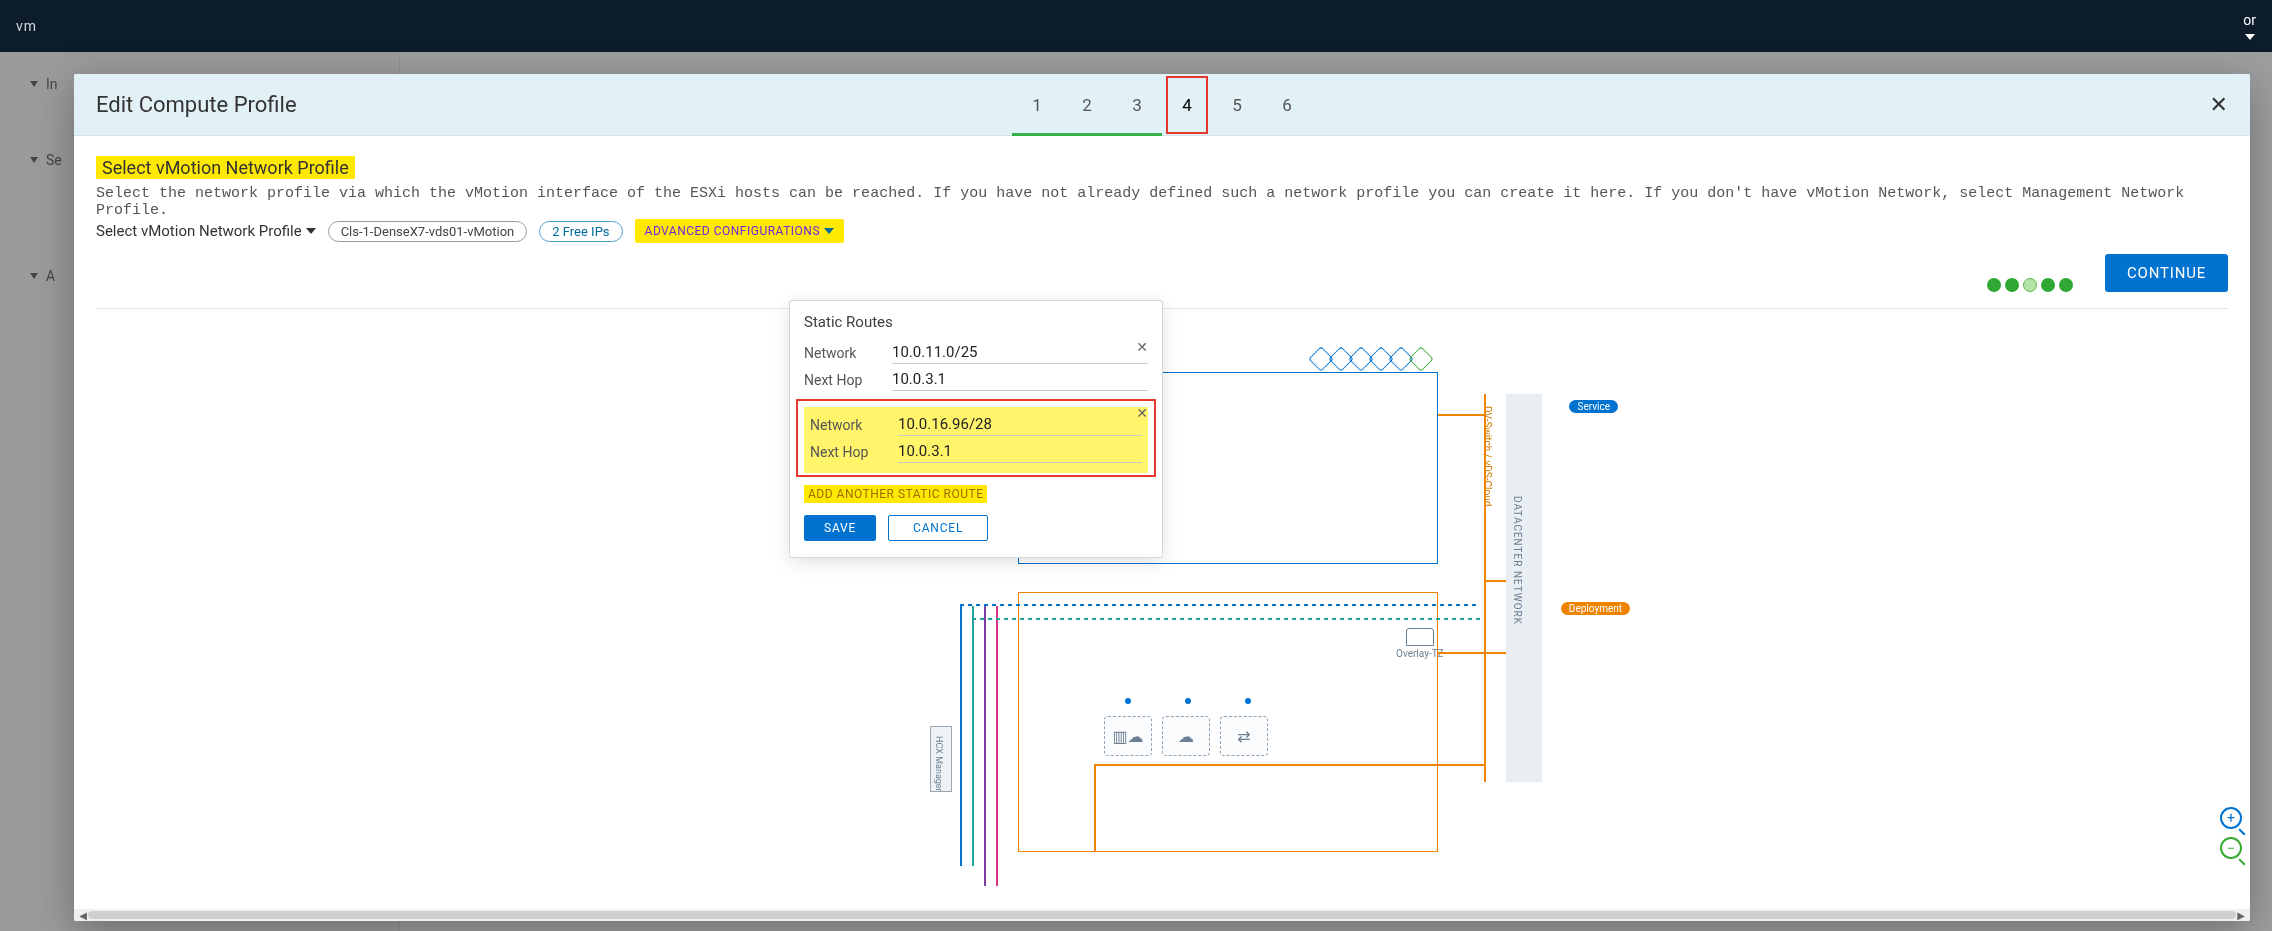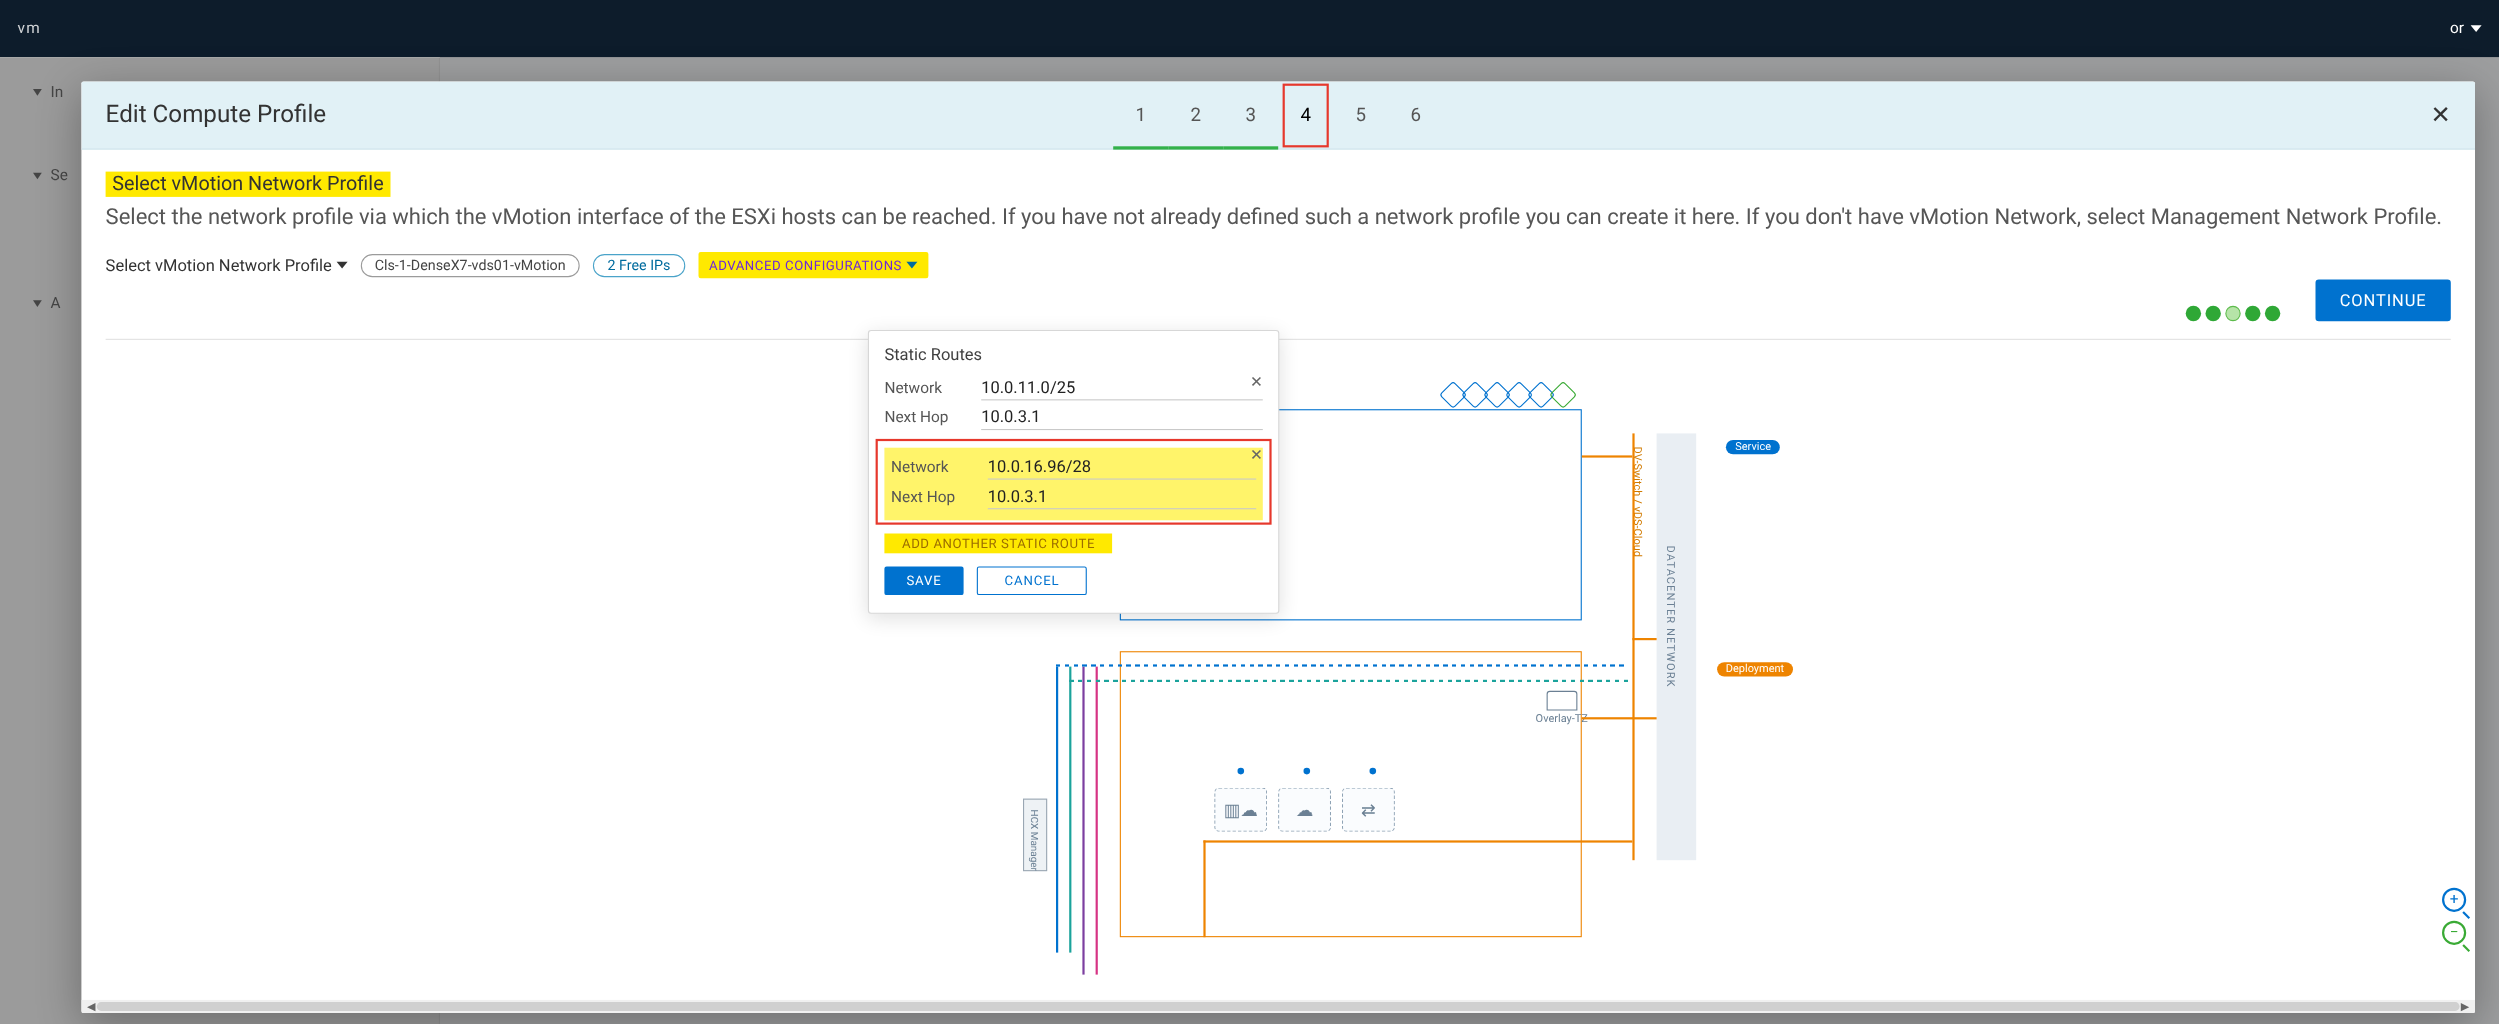--- a/index.html
+++ b/index.html
@@ -1,21 +1,21 @@
 <!DOCTYPE html>
 <html><head>
 <meta charset="utf-8">
 <style>
   * { box-sizing: border-box; margin: 0; padding: 0; font-family: -apple-system, BlinkMacSystemFont, "Segoe UI", Roboto, Arial, sans-serif; }
   html, body { width: 2272px; height: 931px; overflow: hidden; }
   body { background: #f5f6f7; position: relative; }
 
   .app-bar { height: 52px; background: #0d1c2b; display: flex; align-items: center; padding: 0 16px; color: #fff; }
   .vmware-logo { font-size: 14px; letter-spacing: 1px; opacity: .8; }
-  .app-bar-right { margin-left: auto; font-size: 14px; display:flex; align-items:center; gap:6px; }
+  .app-bar-right { margin-left: auto; font-size: 14px; display:flex; align-items:center; gap:6px;flex-direction:column; }
 
   .sidebar-ghost { position: absolute; left: 0; top: 52px; width: 400px; height: calc(100% - 52px); background: #f0f0f0; border-right: 1px solid #e0e0e0; padding: 24px 30px; color:#555; }
   .sidebar-ghost .row { display:flex; align-items:center; gap:8px; font-size:14px; margin-bottom:20px; }
   .chev { width:0;height:0;border-left:4px solid transparent;border-right:4px solid transparent;border-top:6px solid #555; }
 
   .overlay { position: absolute; inset: 0; top: 52px; background: rgba(50,50,50,0.45); }
 
   .dialog { position: absolute; left: 74px; top: 22px; right: 22px; bottom: 10px; background: #fff; box-shadow: 0 10px 40px rgba(0,0,0,.3); display:flex; flex-direction:column; border-radius:2px; overflow:hidden; }
 
   .dialog-header { height: 62px; background: #e1f1f6; display: flex; align-items: center; padding: 0 22px; position: relative; border-bottom:1px solid #cfe4eb; }
@@ -23,21 +23,21 @@
   .steps { position: absolute; left: 50%; transform: translateX(-50%); top: 0; height: 62px; display: flex; }
   .step { width: 50px; line-height: 62px; text-align: center; color: #555; font-size: 17px; position: relative; }
   .step.visited::after { content:""; position:absolute; left:0;right:0;bottom:0;height:3px;background:#33b14a; }
   .step.active { color: #000; }
   .step.highlight::before { content:""; position:absolute; inset: 2px 4px 2px 4px; border:2px solid #e6382c; pointer-events:none; }
   .close-x { margin-left:auto; font-size:22px; color:#333; cursor:pointer; }
 
   .dialog-body { flex:1; position:relative; padding: 20px 22px; overflow:hidden; }
   .hl-yellow { background: #ffe900; display:inline-block; }
   .section-heading { font-size:18px; color:#333; padding:1px 6px; margin-bottom:6px; }
-  .section-desc { font-size:20px; color:#565656; margin-bottom:20px; }
+  .section-desc { font-size:15px; color:#565656; margin-bottom:0;font-family:Liberation Mono, monospace; }
 
   .profile-row { display:flex; align-items:center; gap:12px; }
   .profile-label { font-size:15px; color:#333; display:flex; align-items:center; gap:4px; }
   .caret-down { width:0;height:0;border-left:5px solid transparent;border-right:5px solid transparent;border-top:6px solid #333; }
   .pill { border:1px solid #9b9b9b; border-radius:14px; padding:2px 12px; font-size:13px; color:#444; }
   .pill.blue { color:#006b9e; border-color:#4aa3c9; }
   .adv-config { background:#ffe900; font-size:12px; letter-spacing:.5px; color:#6d28d9; padding:5px 10px; display:flex; align-items:center; gap:4px; border-radius:2px; cursor:pointer; }
 
   .continue-area { position:absolute; right:22px; top:118px; display:flex; align-items:flex-end; gap:32px; }
   .dots { display:flex; gap:4px; }
@@ -50,21 +50,21 @@
   
   .routes-panel { position:absolute; left:715px; top:164px; width:374px; background:#fff; border:1px solid #d7d7d7; box-shadow:0 4px 18px rgba(0,0,0,.12); padding:12px 14px 16px; border-radius:3px; z-index:50; }
   .routes-title { font-size:15px; color:#404040; margin-bottom:10px; }
   .route-block { position:relative; margin-bottom:8px; padding-bottom:4px; }
   .route-block .field { display:flex; align-items:center; margin-bottom:4px; }
   .route-block .lbl { width:88px; font-size:14px; color:#555; }
   .route-block .val-input { flex:1; border:none; border-bottom:1px solid #c9c9c9; font-size:15px; color:#222; padding:2px 0; outline:none; background:transparent; }
   .route-x { position:absolute; right:0; top:-2px; font-size:14px; color:#666; cursor:pointer; }
   .route-block.hl { background:#fff46a; padding:6px 6px 6px 6px; }
   .route-block.hl-outline::after { content:""; position:absolute; left:-8px; right:-8px; top:-8px; bottom:-4px; border:2px solid #e6382c; pointer-events:none; }
-  .add-route { font-size:12px; letter-spacing:.5px; color:#9c6e00; background:#ffe900; padding:2px 16px; display:inline-block; margin:4px 0 12px; cursor:pointer; }
+  .add-route { font-size:12px; letter-spacing:.5px; color:#9c6e00; background:#ffe900; padding:2px 4px; display:inline-block; margin:4px 0 12px; cursor:pointer; }
   .route-btns { display:flex; gap:12px; }
   .btn-save { background:#0072cf; color:#fff; border:none; font-size:12px; letter-spacing:.8px; padding:5px 20px; border-radius:2px; cursor:pointer; }
   .btn-cancel { background:#fff; border:1px solid #0072cf; color:#0072cf; font-size:12px; letter-spacing:.8px; padding:5px 24px; border-radius:2px; cursor:pointer; }
 
   
   .diagram { position:absolute; left:730px; top:210px; width:760px; height:540px; }
   .box-svc { position:absolute; left:214px; top:26px; width:420px; height:192px; border:1px solid #0072cf; }
   .box-dep { position:absolute; left:214px; top:246px; width:420px; height:260px; border:1px solid #ee8400; }
   .badge { position:absolute; font-size:10px; color:#fff; padding:1px 8px; border-radius:8px; }
   .b-svc { background:#0072cf; right:-54px; top:54px; }

